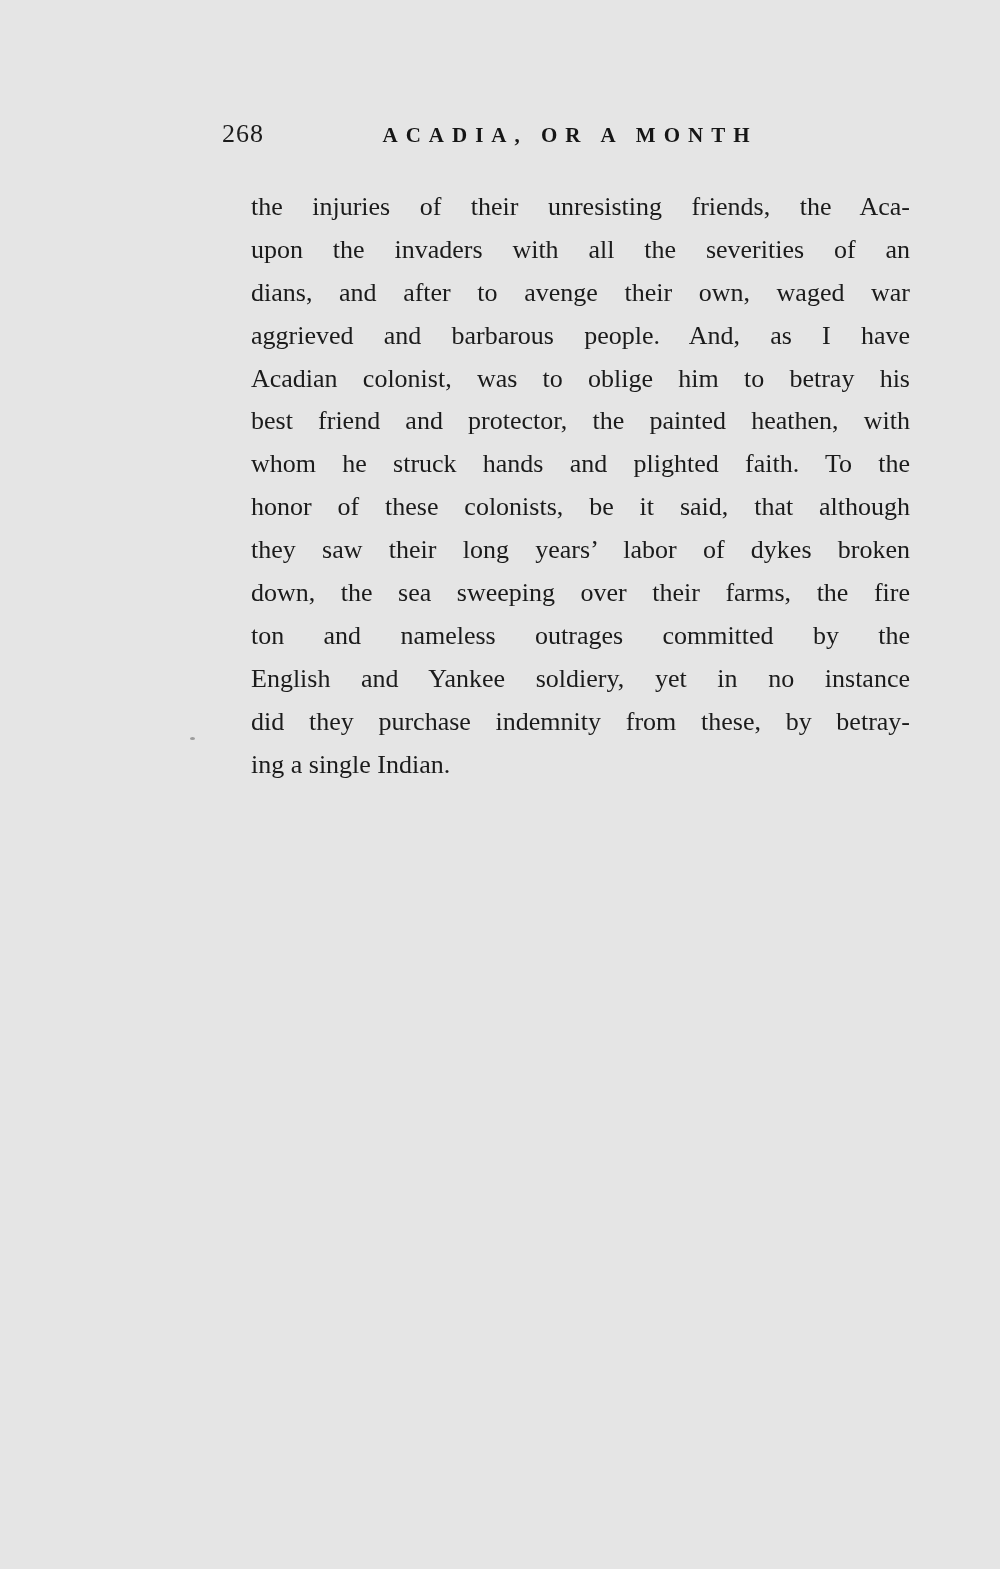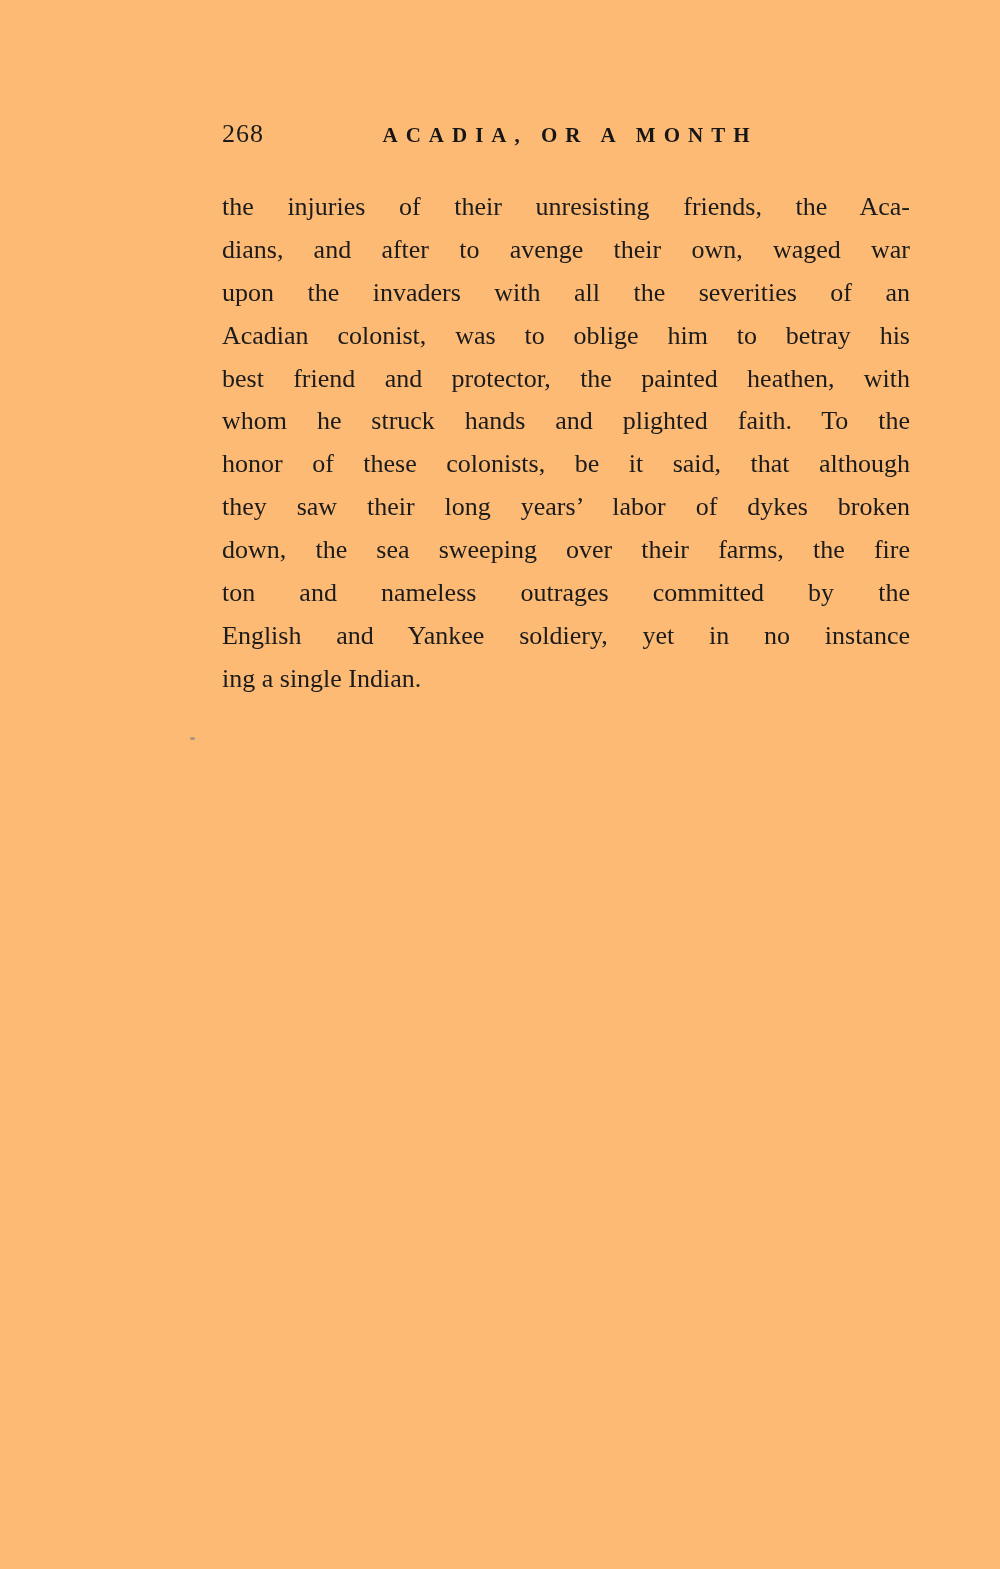--- a/index.html
+++ b/index.html
@@ -4,21 +4,21 @@
 <style>
   html, body {
     margin: 0;
     padding: 0;
     background: #ffffff;
   }
   .page {
     position: relative;
     width: 1000px;
     height: 1569px;
-    background: #fdba74;
+    background: #e5e5e5;
     font-family: "Liberation Serif", serif;
     color: #1c1c1c;
     overflow: hidden;
   }
   .header-row {
     position: absolute;
     top: 118px;
     left: 222px;
     width: 688px;
     height: 36px;
@@ -50,20 +50,21 @@
     width: 688px;
   }
   .line {
     font-size: 26px;
     line-height: 42.9px;
     height: 42.9px;
     text-align: justify;
     text-align-last: justify;
     white-space: nowrap;
     color: #1b1b1b;
+    margin-left: 29px;
   }
   .line.last-line {
     text-align: right;
     text-align-last: left;
   }
   .scan-speck {
     position: absolute;
     left: 190px;
     top: 737px;
     width: 5px;
@@ -78,28 +79,30 @@
 
 <div class="page">
 
   <div class="header-row">
     <span class="page-number">268</span>
     <span class="running-title">ACADIA, OR A MONTH</span>
   </div>
 
   <div class="body-text">
     <div class="line">the injuries of their unresisting friends, the Aca-</div>
+    <div class="line">upon the invaders with all the severities of an</div>
     <div class="line">dians, and after to avenge their own, waged war</div>
-    <div class="line">upon the invaders with all the severities of an</div>
+    <div class="line">aggrieved and barbarous people.  And, as I have</div>
     <div class="line">Acadian colonist, was to oblige him to betray his</div>
     <div class="line">best friend and protector, the painted heathen, with</div>
     <div class="line">whom he struck hands and plighted faith.  To the</div>
     <div class="line">honor of these colonists, be it said, that although</div>
     <div class="line">they saw their long years’ labor of dykes broken</div>
     <div class="line">down, the sea sweeping over their farms, the fire</div>
     <div class="line">ton and nameless outrages committed by the</div>
     <div class="line">English and Yankee soldiery, yet in no instance</div>
+    <div class="line">did they purchase indemnity from these, by betray-</div>
     <div class="line last-line">ing a single Indian.</div>
   </div>
 
   <div class="scan-speck"></div>
 
 </div>
 
 </body></html>

